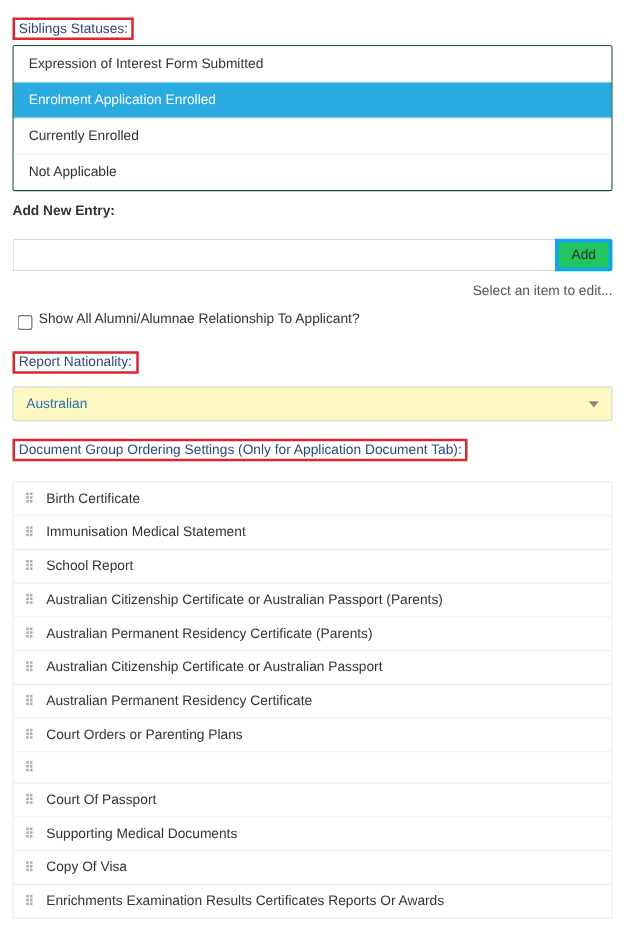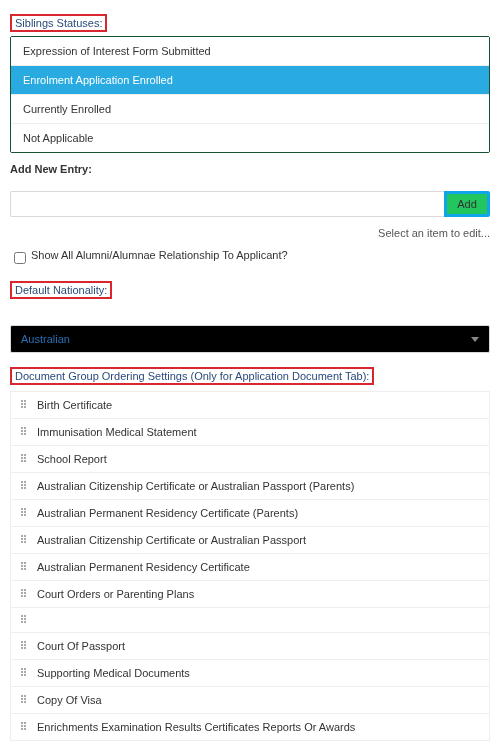--- a/index.html
+++ b/index.html
@@ -10,23 +10,23 @@
   .panel .row{padding:8px 12px;border-bottom:1px solid #eee;cursor:pointer;background:#fff}
   .panel .row:last-child{border-bottom:none}
   .panel .row.active{background:#29abe2;color:#fff}
   .add-label{font-weight:bold;margin:10px 0 16px;color:#333}
   .add-wrap{display:flex}
   .add-wrap input{flex:1;border:1px solid #d9d9d9;border-right:none;padding:6px 8px;font-size:11px;border-radius:2px 0 0 2px}
   .add-wrap button{width:46px;border:3px solid #0ea5e9;background:#22c55e;color:#333;font-size:11px;cursor:pointer;border-radius:0 2px 2px 0}
   .hint{text-align:right;color:#555;margin:10px 0}
   .chk-row{display:flex;align-items:flex-start;gap:2px;margin:8px 0}
   .chk-row input{width:12px;height:12px}
-  .select{margin-top:22px;border:1px solid #d9d9d9;border-radius:2px;padding:7px 10px;display:flex;justify-content:space-between;align-items:center;color:#2b6fb3;cursor:pointer;background:#000000}
+  .select{margin-top:6px;border:1px solid #d9d9d9;border-radius:2px;padding:7px 10px;display:flex;justify-content:space-between;align-items:center;color:#2b6fb3;cursor:pointer;background:#fef9c3}
   .chev{width:0;height:0;border-left:4px solid transparent;border-right:4px solid transparent;border-top:5px solid #888}
-  .doc-list{margin-top:2px}
+  .doc-list{margin-top:12px}
   .doc-row{display:flex;align-items:center;gap:10px;padding:7px 10px;border:1px solid #eee;border-top:none;background:#fff;cursor:grab}
   .doc-row:first-child{border-top:1px solid #eee}
   .grip{width:6px;height:10px;display:grid;grid-template-columns:repeat(2,2px);grid-template-rows:repeat(3,2px);gap:1px}
   .grip i{background:#aaa;width:2px;height:2px;display:block}
   .doc-label{color:#333}
 </style>
 </head>
 <body>
 
 
@@ -49,21 +49,21 @@
 
 <div class="hint">Select an item to edit...</div>
 
 
 <label class="chk-row">
   <input type="checkbox" style="">
   <span>Show All Alumni/Alumnae Relationship To Applicant?</span>
 </label>
 
 
-<div class="section-label mark">Default Nationality:</div>
+<div class="section-label mark">Report Nationality:</div>
 <div class="select">
   <span>Australian</span>
   <span class="chev"></span>
 </div>
 
 
 <div class="section-label mark" style="margin-top:14px">Document Group Ordering Settings (Only for Application Document Tab):</div>
 <div class="doc-list" id="doc-list">
     <div class="doc-row">
       <span class="grip">

